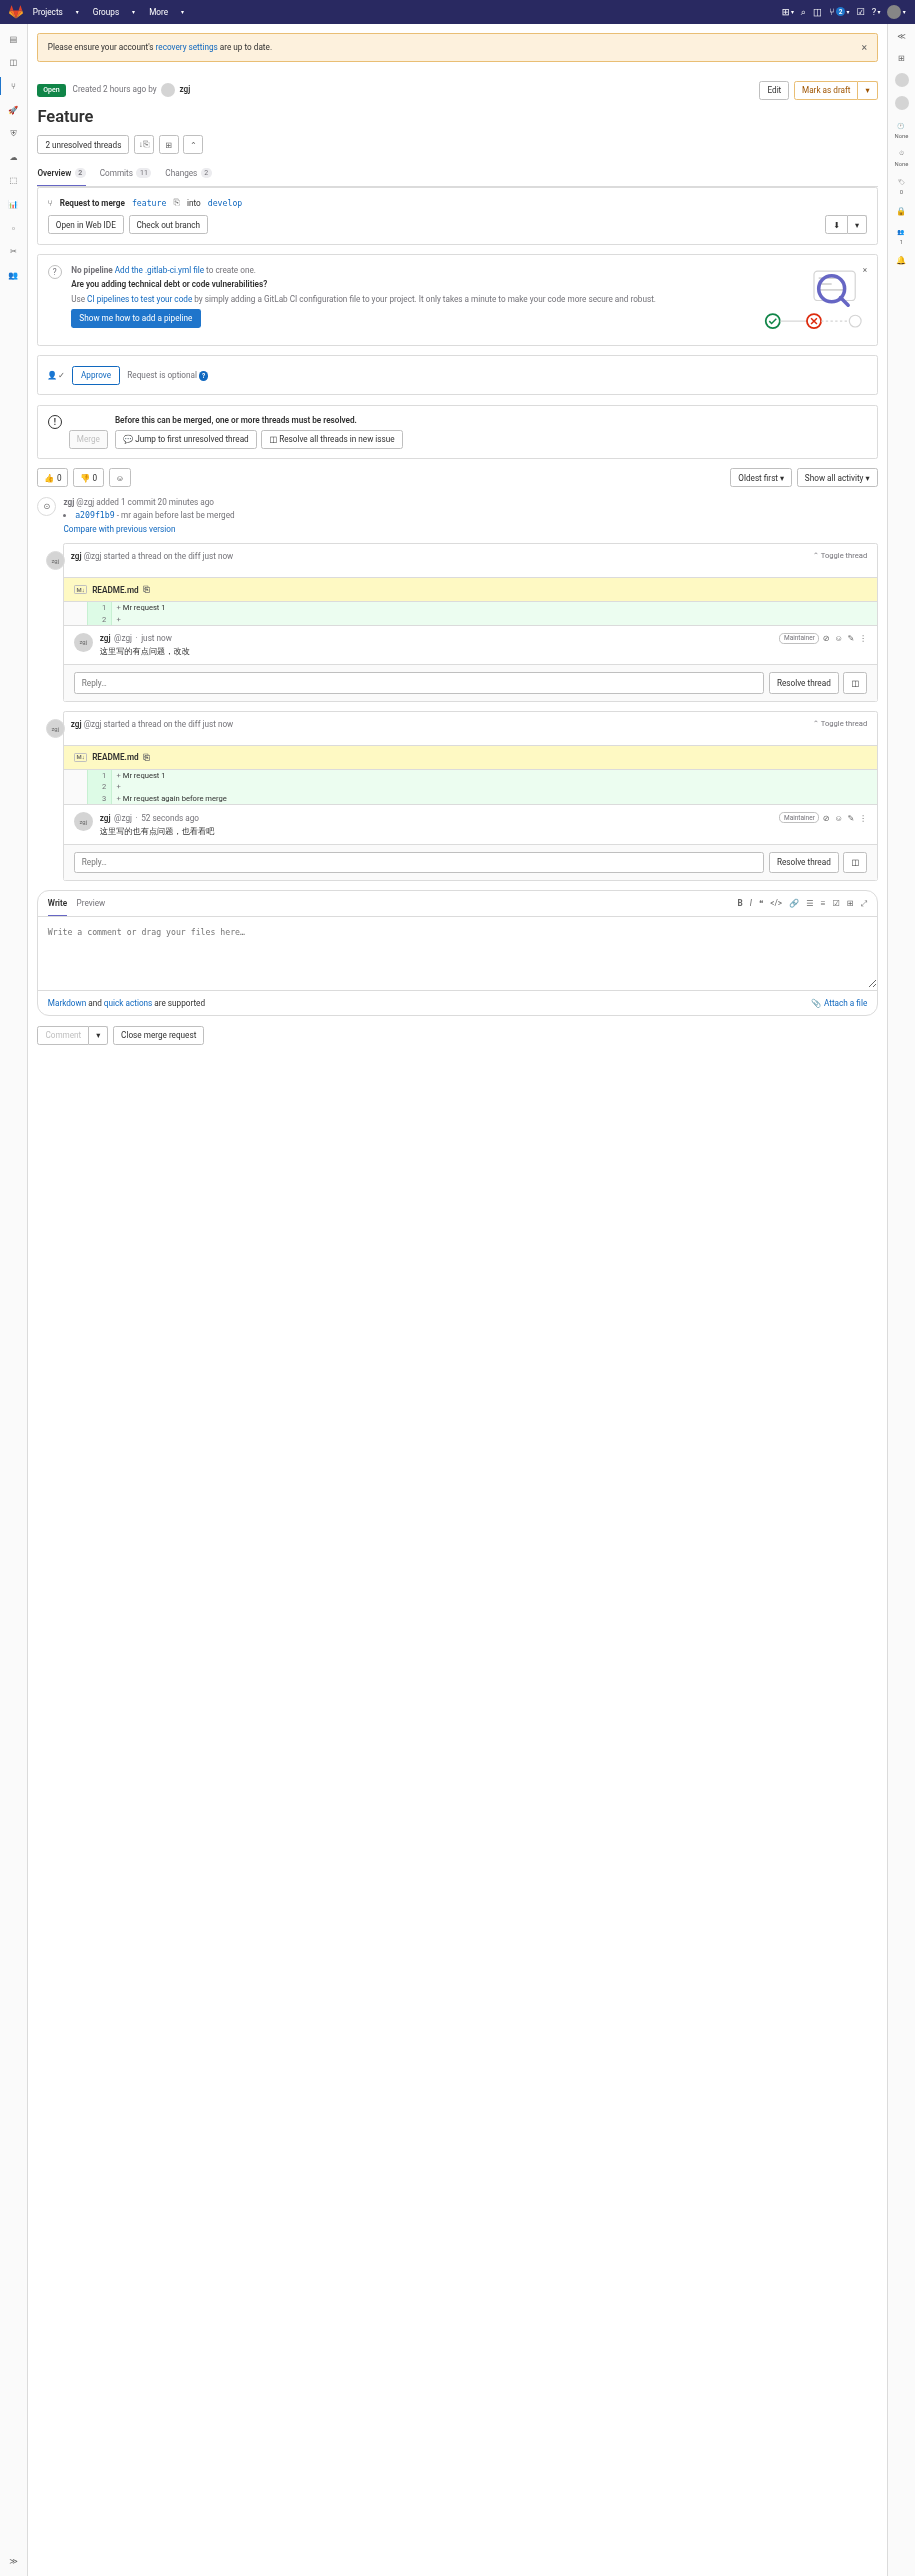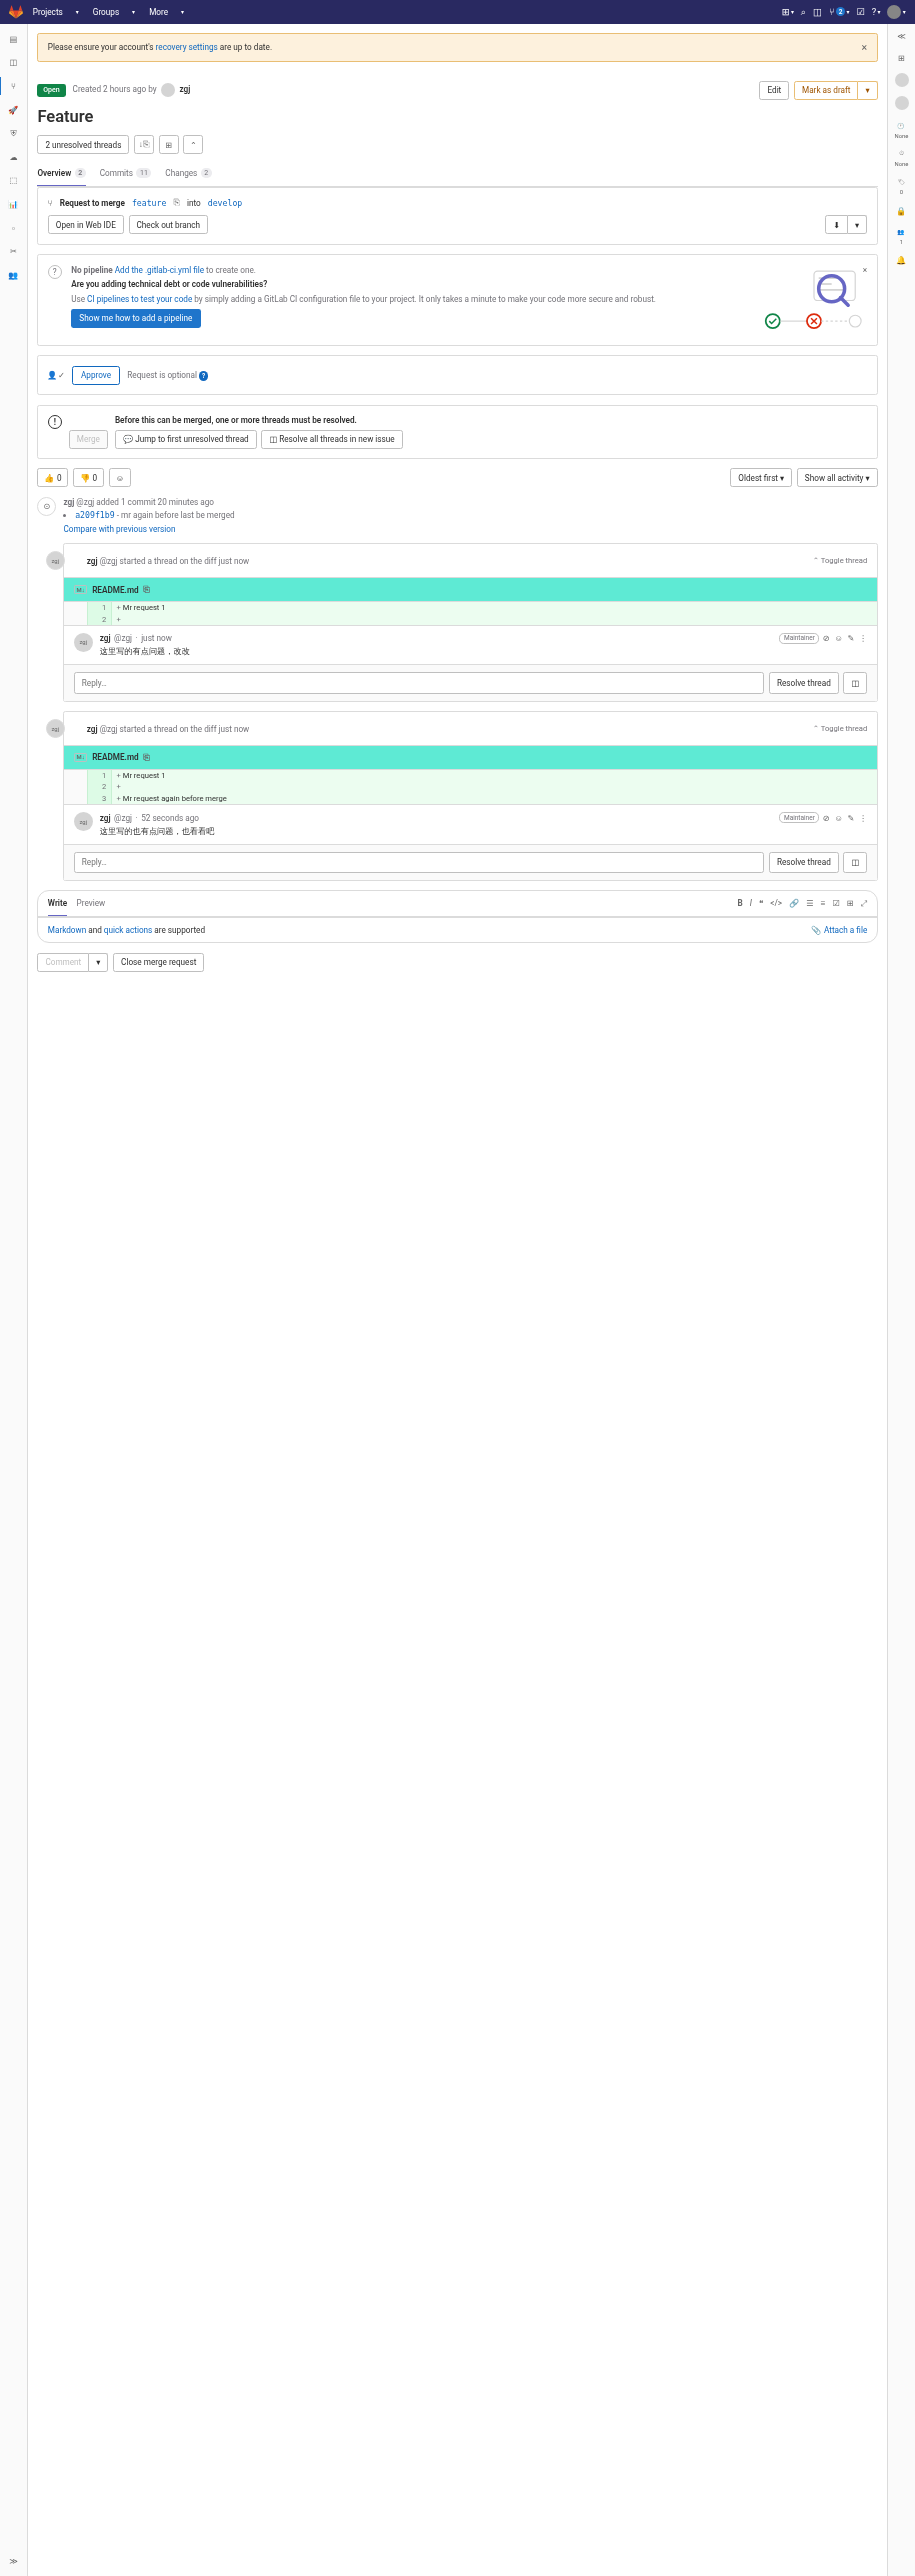--- a/index.html
+++ b/index.html
@@ -80,25 +80,25 @@
 .reactions-bar{display:flex;align-items:center;gap:4.7px;margin:9.4px 0}
 .reaction-btn{border:0.6px solid #bfbfbf;border-radius:2.4px;padding:3.5px 5.9px;font-size:8.2px;background:#fff;display:flex;align-items:center;gap:2.4px;cursor:pointer}
 .filter-btns{margin-left:auto;display:flex;gap:4.7px}
 .timeline{position:relative}
 .timeline-item{display:flex;gap:7px;margin-bottom:9.4px;position:relative}
 .timeline-icon{width:19px;height:19px;border:0.6px solid #dbdbdb;border-radius:50%;background:#fff;display:flex;align-items:center;justify-content:center;flex-shrink:0;color:#666}
 .timeline-body{flex:1;font-size:8.2px;color:#737278}
 .timeline-body a{color:#1068bf;text-decoration:none}
 .timeline-body .commit-sha{font-family:monospace;color:#1068bf}
 .thread-card{border:0.6px solid #dbdbdb;border-radius:2.4px;margin-bottom:9.4px;margin-left:0}
-.thread-header{padding:7px 9.4px;display:flex;align-items:center;gap:22px;font-size:8.2px;color:#737278}
+.thread-header{padding:7px 9.4px;display:flex;gap:6px;font-size:8.2px;color:#737278}
 .thread-header .th-avatar{width:19px;height:19px;border-radius:50%;background:#d4d4d4;flex-shrink:0;margin-left:-28px;border:0.6px solid #dbdbdb;position:relative;z-index:2;overflow:hidden;display:flex;align-items:center;justify-content:center;font-size:5.9px;color:#666}
 .thread-header strong{color:#303030;font-weight:600}
 .toggle-thread{margin-left:auto;cursor:pointer;font-size:7.6px;color:#737278}
-.file-header{background:#5eead4;border-top:0.6px solid #dbdbdb;border-bottom:0.6px solid #dbdbdb;padding:5.9px 9.4px;display:flex;align-items:center;gap:4.7px;font-size:8.2px;font-weight:600}
+.file-header{background:#fef9c3;border-top:0.6px solid #dbdbdb;border-bottom:0.6px solid #dbdbdb;padding:5.9px 9.4px;display:flex;align-items:center;gap:4.7px;font-size:8.2px;font-weight:600}
 .file-header .md-tag{font-size:5.9px;color:#666;border:0.6px solid #bfbfbf;padding:0.6px 1.8px;border-radius:1.2px}
 .diff-table{width:100%;border-collapse:collapse;font-family:monospace;font-size:7.6px}
 .diff-table td{padding:1.2px 4.7px}
 .diff-table .line-num{width:23.5px;text-align:right;color:#737278;background:#ddfbe6;border-right:0.6px solid #c7f0d2}
 .diff-table .line-num.empty{background:#fafafa}
 .diff-table .line-content{background:#ecfdf0}
 .diff-table .plus{color:#737278}
 .comment-row{padding:7px 9.4px;border-top:0.6px solid #dbdbdb;display:flex;gap:7px}
 .comment-avatar{width:19px;height:19px;border-radius:50%;background:#d4d4d4;flex-shrink:0;overflow:hidden;display:flex;align-items:center;justify-content:center;font-size:5.9px;color:#666}
 .comment-body{flex:1}
@@ -447,20 +447,21 @@
             <span>❝</span>
             <span>&lt;/&gt;</span>
             <span>🔗</span>
             <span>☰</span>
             <span>≡</span>
             <span>☑</span>
             <span>⊞</span>
             <span>⤢</span>
           </div>
         </div>
+        <textarea class="form-textarea" placeholder="Write a comment or drag your files here…" style=""></textarea>
         <div class="form-footer">
           <span><a href="#">Markdown</a><span> and </span><a href="#">quick actions</a><span> are supported</span></span>
           <span class="attach-link">
               <span>📎</span> 
               <span>Attach a file</span>
             </span>
         </div>
       </div>
 
       <div class="bottom-actions">

